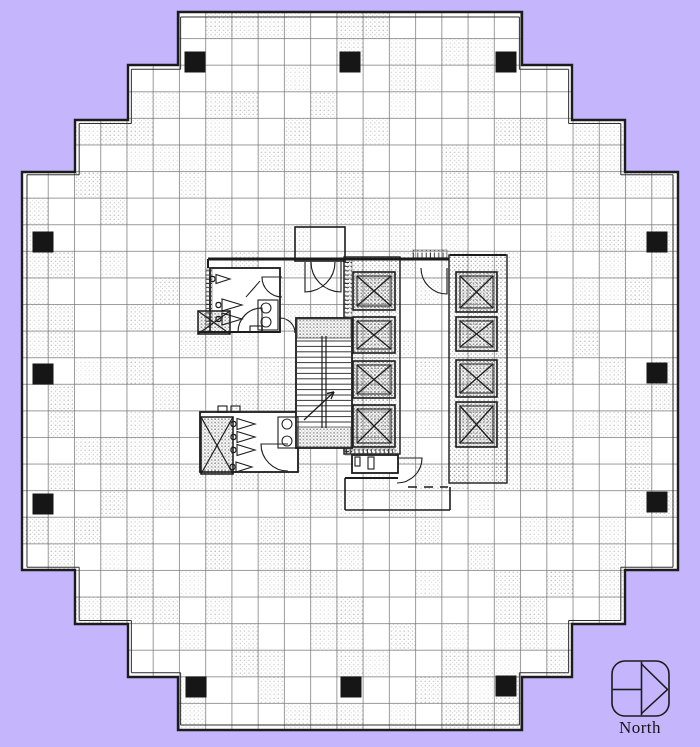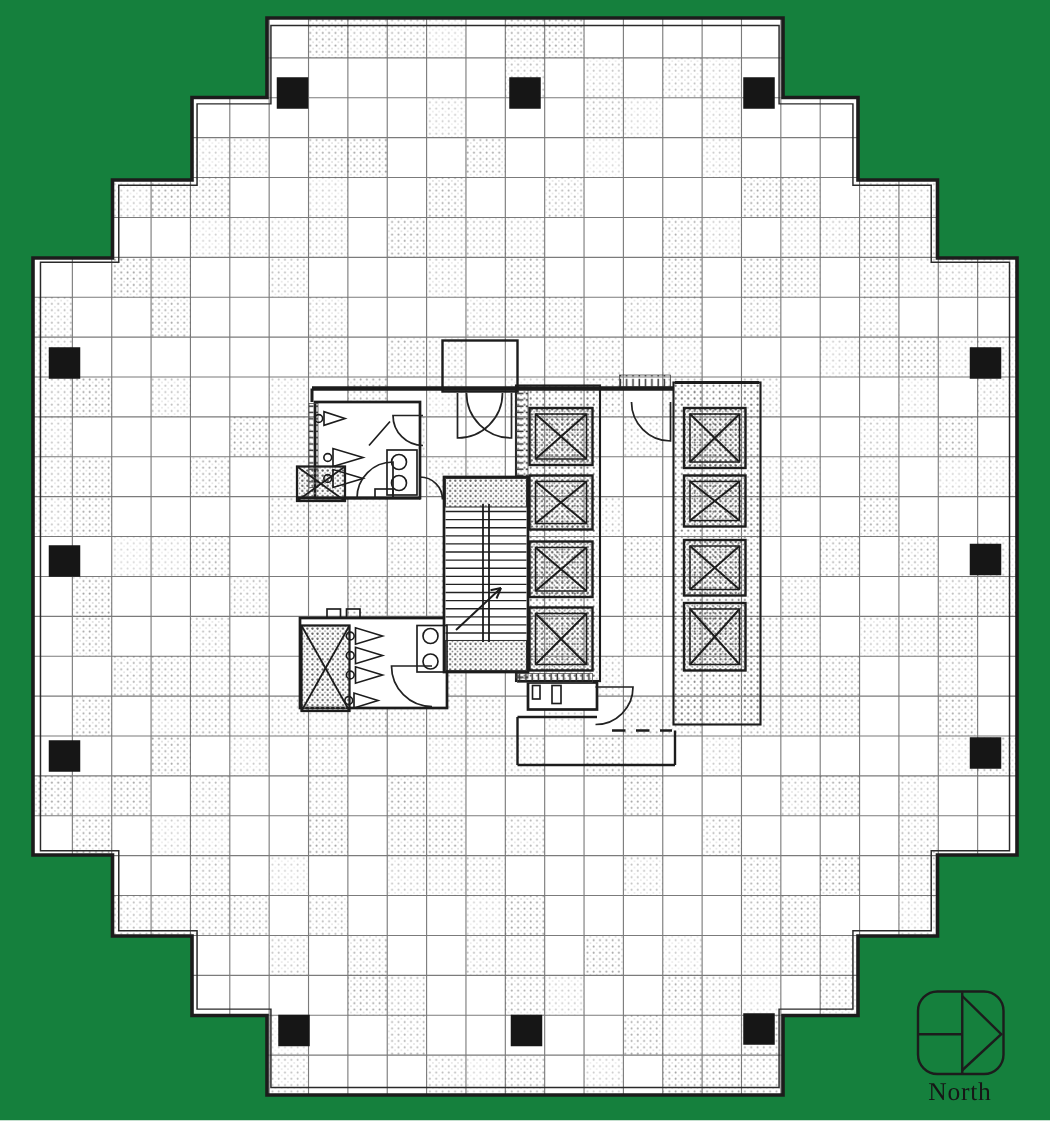--- a/index.html
+++ b/index.html
@@ -1,16 +1,16 @@
 <!DOCTYPE html>
 <html><head>
 <meta charset="utf-8">
 <style>
   html,body{margin:0;padding:0;background:#ffffff;}
-  .page{width:700px;height:747px;position:relative;background:#15803d;overflow:hidden;
+  .page{width:700px;height:747px;position:relative;background:#c4b5fd;overflow:hidden;
         font-family:"Liberation Serif", serif;}
   #plan-svg{position:absolute;left:0;top:0;}
   .north-stroke{fill:none;stroke:#1c1c1c;stroke-width:1.6;}
   .north-label{font-family:"Liberation Serif", serif;font-size:17px;fill:#161616;letter-spacing:0.5px;}
 </style>
 </head>
 <body>
 
 <div class="page">
   <svg id="plan-svg" width="700" height="747" viewBox="0 0 700 747">

